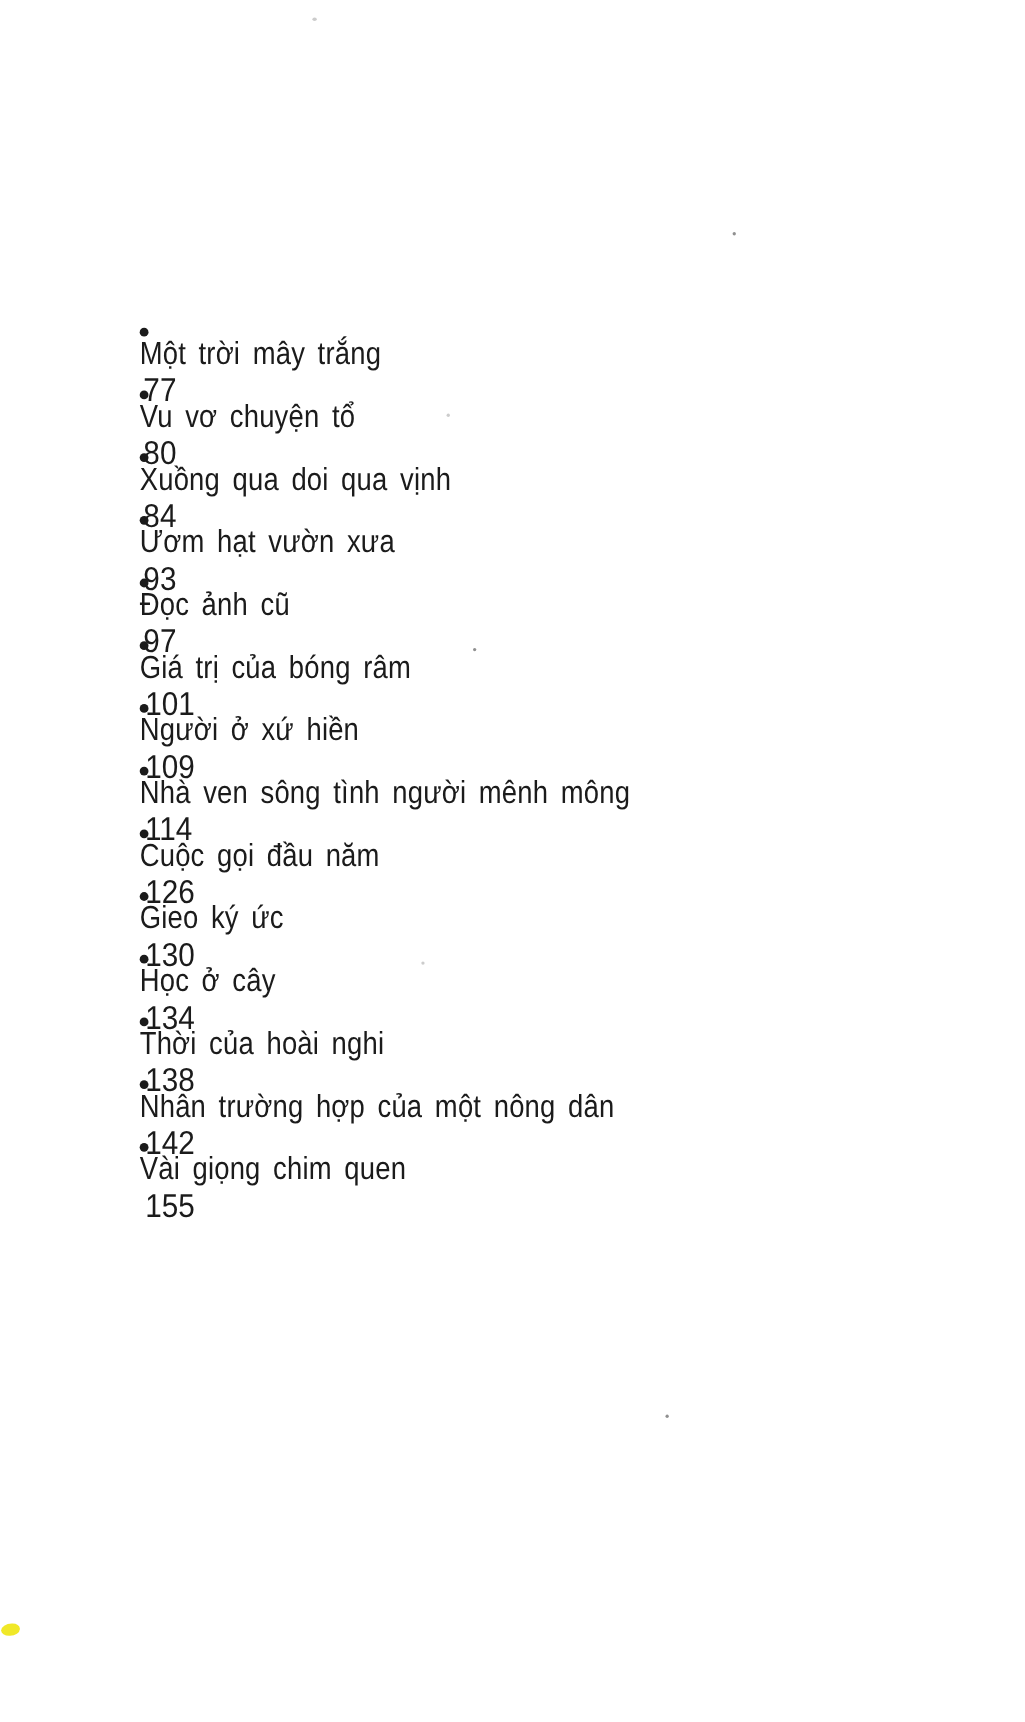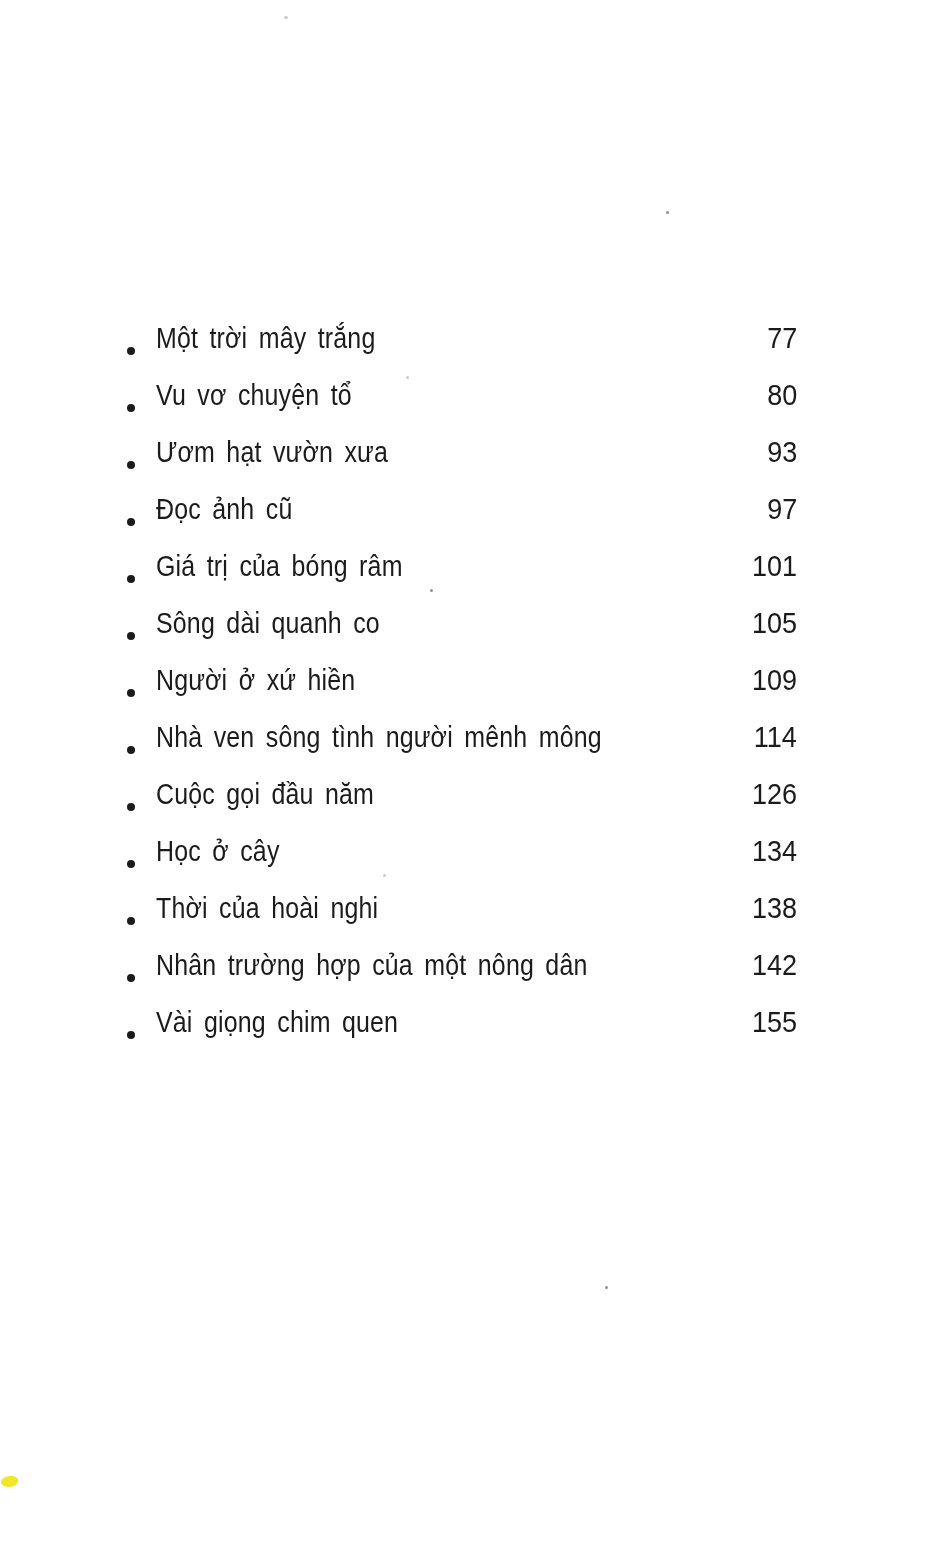--- a/index.html
+++ b/index.html
@@ -23,21 +23,22 @@
   }
   .toc-list {
     position: absolute;
     left: 127px;
     top: 298px;
     width: 670px;
   }
   .toc-row {
     height: 57px;
     display: flex;
-    align-items: flex-end;
+    align-items: flex-start;
+    flex-direction: column;
   }
   .bullet {
     width: 8px;
     height: 8px;
     border-radius: 50%;
     background: var(--ink);
     margin-right: 21px;
     flex: 0 0 auto;
   }
   .title {
@@ -81,65 +82,70 @@
       <span class="title">Một trời mây trắng</span>
       <span class="pageno">77</span>
     </div>
 
     <div class="toc-row">
       <span class="bullet"></span>
       <span class="title">Vu vơ chuyện tổ</span>
       <span class="pageno">80</span>
     </div>
 
+    <div class="toc-row">
+      <span class="bullet"></span>
+      <span class="title">Xuồng qua doi qua vịnh</span>
+      <span class="pageno">84</span>
+    </div>
 
 
     <div class="toc-row">
       <span class="bullet"></span>
       <span class="title">Ươm hạt vườn xưa</span>
       <span class="pageno">93</span>
     </div>
 
     <div class="toc-row">
       <span class="bullet"></span>
       <span class="title">Đọc ảnh cũ</span>
       <span class="pageno">97</span>
     </div>
 
     <div class="toc-row">
       <span class="bullet"></span>
       <span class="title">Giá trị của bóng râm</span>
       <span class="pageno">101</span>
     </div>
 
-    <div class="toc-row">
-      <span class="bullet"></span>
-      <span class="title">Sông dài quanh co</span>
-      <span class="pageno">105</span>
-    </div>
 
     <div class="toc-row">
       <span class="bullet"></span>
       <span class="title">Người ở xứ hiền</span>
       <span class="pageno">109</span>
     </div>
 
     <div class="toc-row">
       <span class="bullet"></span>
       <span class="title">Nhà ven sông tình người mênh mông</span>
       <span class="pageno">114</span>
     </div>
 
 
     <div class="toc-row">
       <span class="bullet"></span>
       <span class="title">Cuộc gọi đầu năm</span>
       <span class="pageno">126</span>
     </div>
 
+    <div class="toc-row">
+      <span class="bullet"></span>
+      <span class="title">Gieo ký ức</span>
+      <span class="pageno">130</span>
+    </div>
 
     <div class="toc-row">
       <span class="bullet"></span>
       <span class="title">Học ở cây</span>
       <span class="pageno">134</span>
     </div>
 
     <div class="toc-row">
       <span class="bullet"></span>
       <span class="title">Thời của hoài nghi</span>

